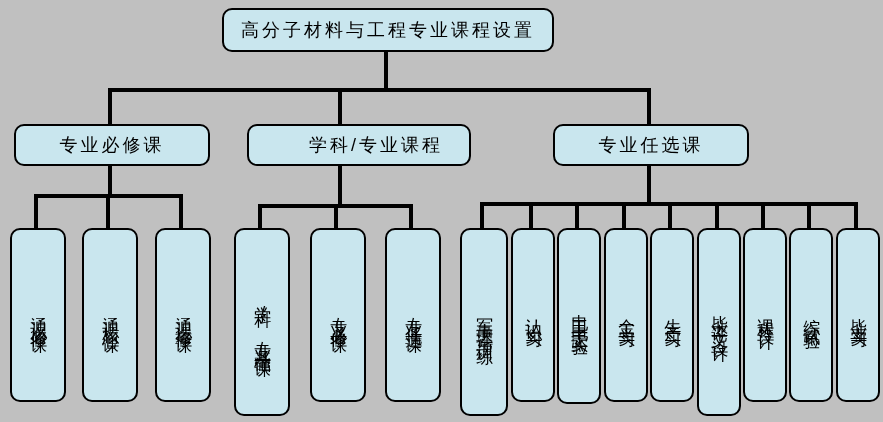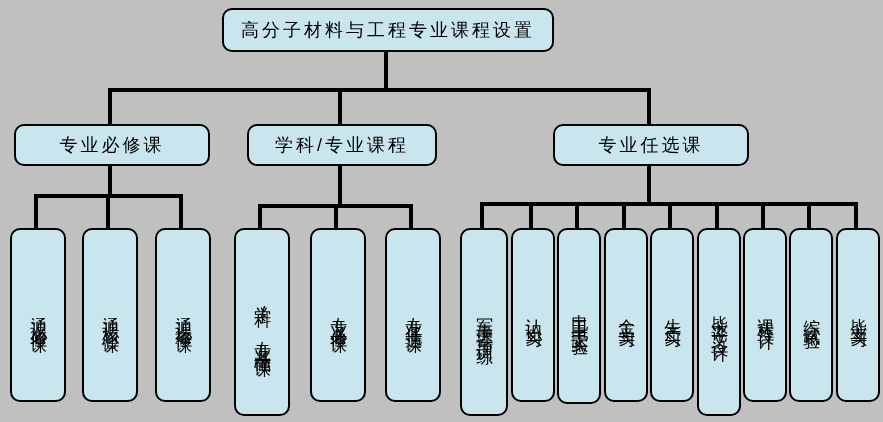--- a/index.html
+++ b/index.html
@@ -73,21 +73,21 @@
   <div class="line" style="left:622px;top:202px;width:4px;height:26px;"></div>
   <div class="line" style="left:668px;top:202px;width:4px;height:26px;"></div>
   <div class="line" style="left:715px;top:202px;width:4px;height:26px;"></div>
   <div class="line" style="left:761px;top:202px;width:4px;height:26px;"></div>
   <div class="line" style="left:807px;top:202px;width:4px;height:26px;"></div>
   <div class="line" style="left:854px;top:202px;width:4px;height:26px;"></div>
 
   <div class="node node-h" style="left:222px;top:8px;width:328px;height:40px;">高分子材料与工程专业课程设置</div>
 
   <div class="node node-h" style="left:14px;top:124px;width:192px;height:38px;">专业必修课</div>
-  <div class="node node-h" style="left:247px;top:124px;width:186px;height:38px;">学科/专业课程</div>
+  <div class="node node-h" style="left:247px;top:124px;width:186px;height:38px;padding-left:34px;">学科/专业课程</div>
   <div class="node node-h" style="left:553px;top:124px;width:192px;height:38px;">专业任选课</div>
 
   <div class="node node-v" style="left:10px;top:228px;width:52px;height:170px;">
     <span class="vtext">通识必修课</span>
   </div>
   <div class="node node-v" style="left:82px;top:228px;width:52px;height:170px;">
     <span class="vtext">通识核心课</span>
   </div>
   <div class="node node-v" style="left:155px;top:228px;width:52px;height:170px;">
     <span class="vtext">通识选修课</span>

